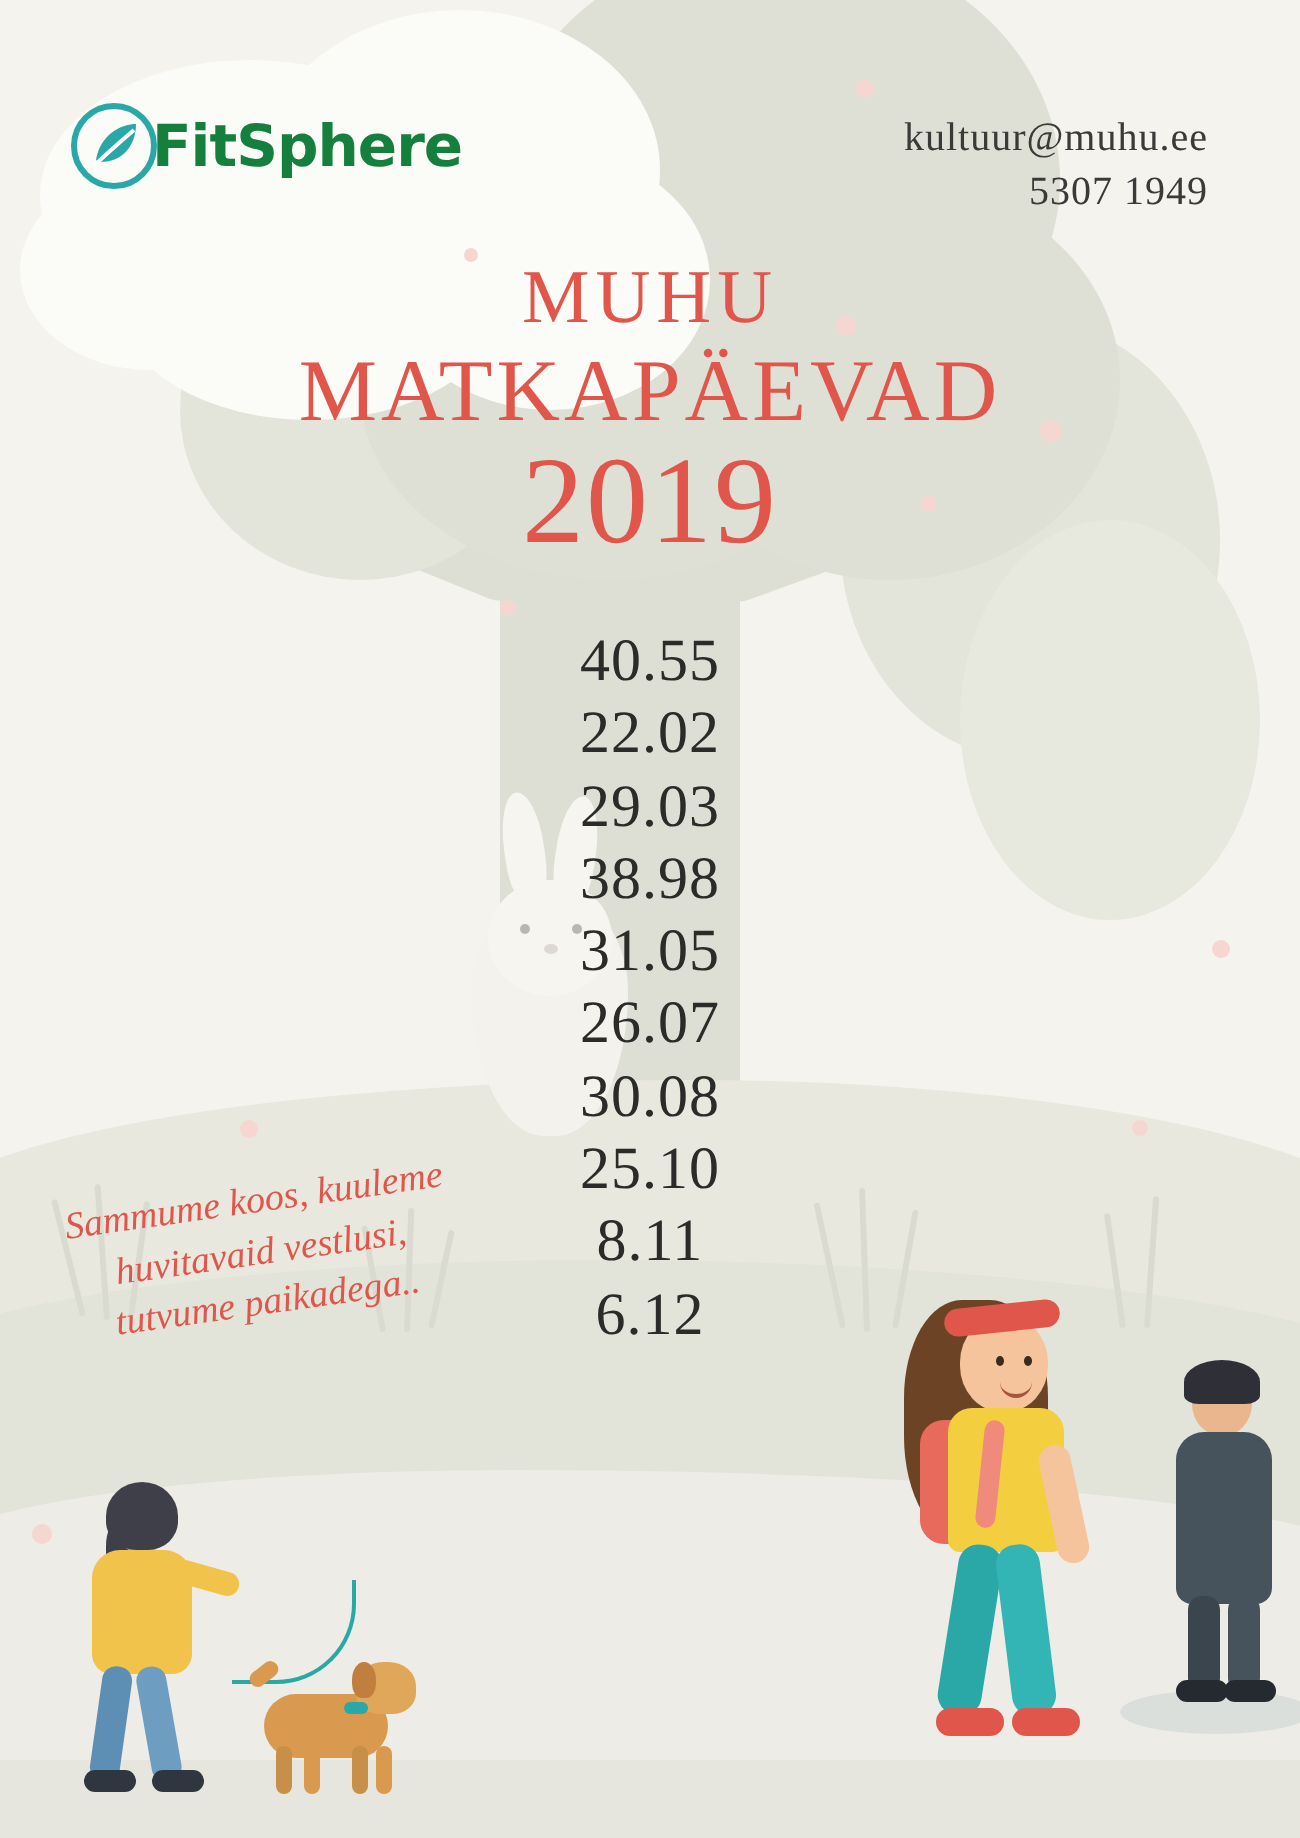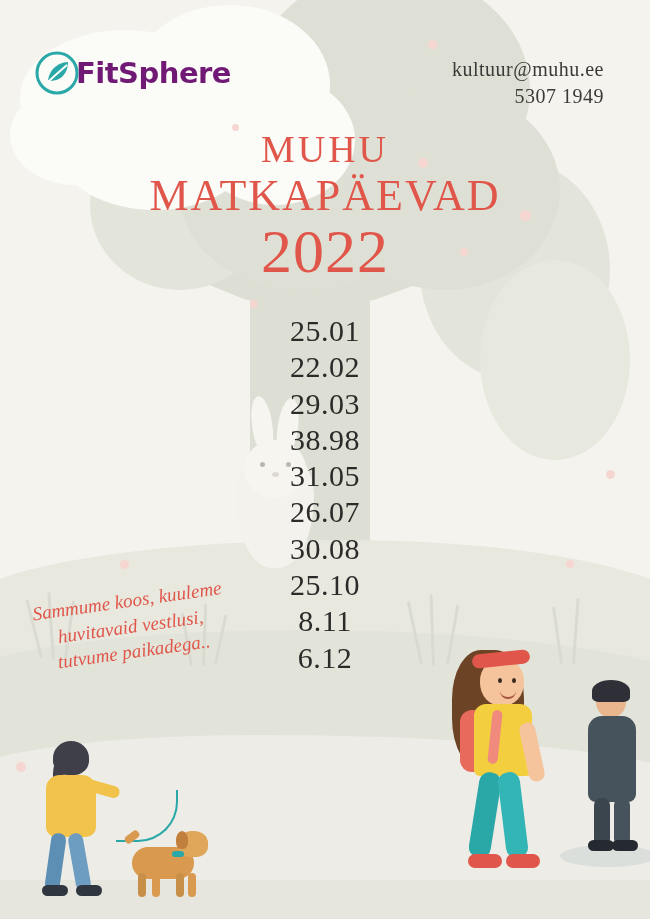--- a/index.html
+++ b/index.html
@@ -130,21 +130,21 @@
   }
   .logo-mark {
     width: 46px; height: 46px;
     position: relative;
   }
   .logo-text {
     font-family: "DejaVu Sans", sans-serif;
     font-weight: bold;
     font-size: 29px;
     letter-spacing: -0.5px;
-    color: #701a75;
+    color: #15803d;
     margin-left: -6px;
   }
 
   
   .contact {
     position: absolute;
     right: 46px; top: 58px;
     text-align: right;
     color: #3a3a38;
   }
@@ -408,25 +408,25 @@
   </div>
 
   <div class="contact">
     <div class="contact-email">kultuur@muhu.ee</div>
     <div class="contact-phone">5307 1949</div>
   </div>
 
   <div class="title-block">
     <div class="title-line1">MUHU</div>
     <div class="title-line2">MATKAPÄEVAD</div>
-    <div class="title-year">2022</div>
+    <div class="title-year">2019</div>
   </div>
 
   <div class="dates">
-    <div class="date-item">25.01</div>
+    <div class="date-item">40.55</div>
     <div class="date-item">22.02</div>
     <div class="date-item">29.03</div>
     <div class="date-item">38.98</div>
     <div class="date-item">31.05</div>
     <div class="date-item">26.07</div>
     <div class="date-item">30.08</div>
     <div class="date-item">25.10</div>
     <div class="date-item">8.11</div>
     <div class="date-item">6.12</div>
   </div>

